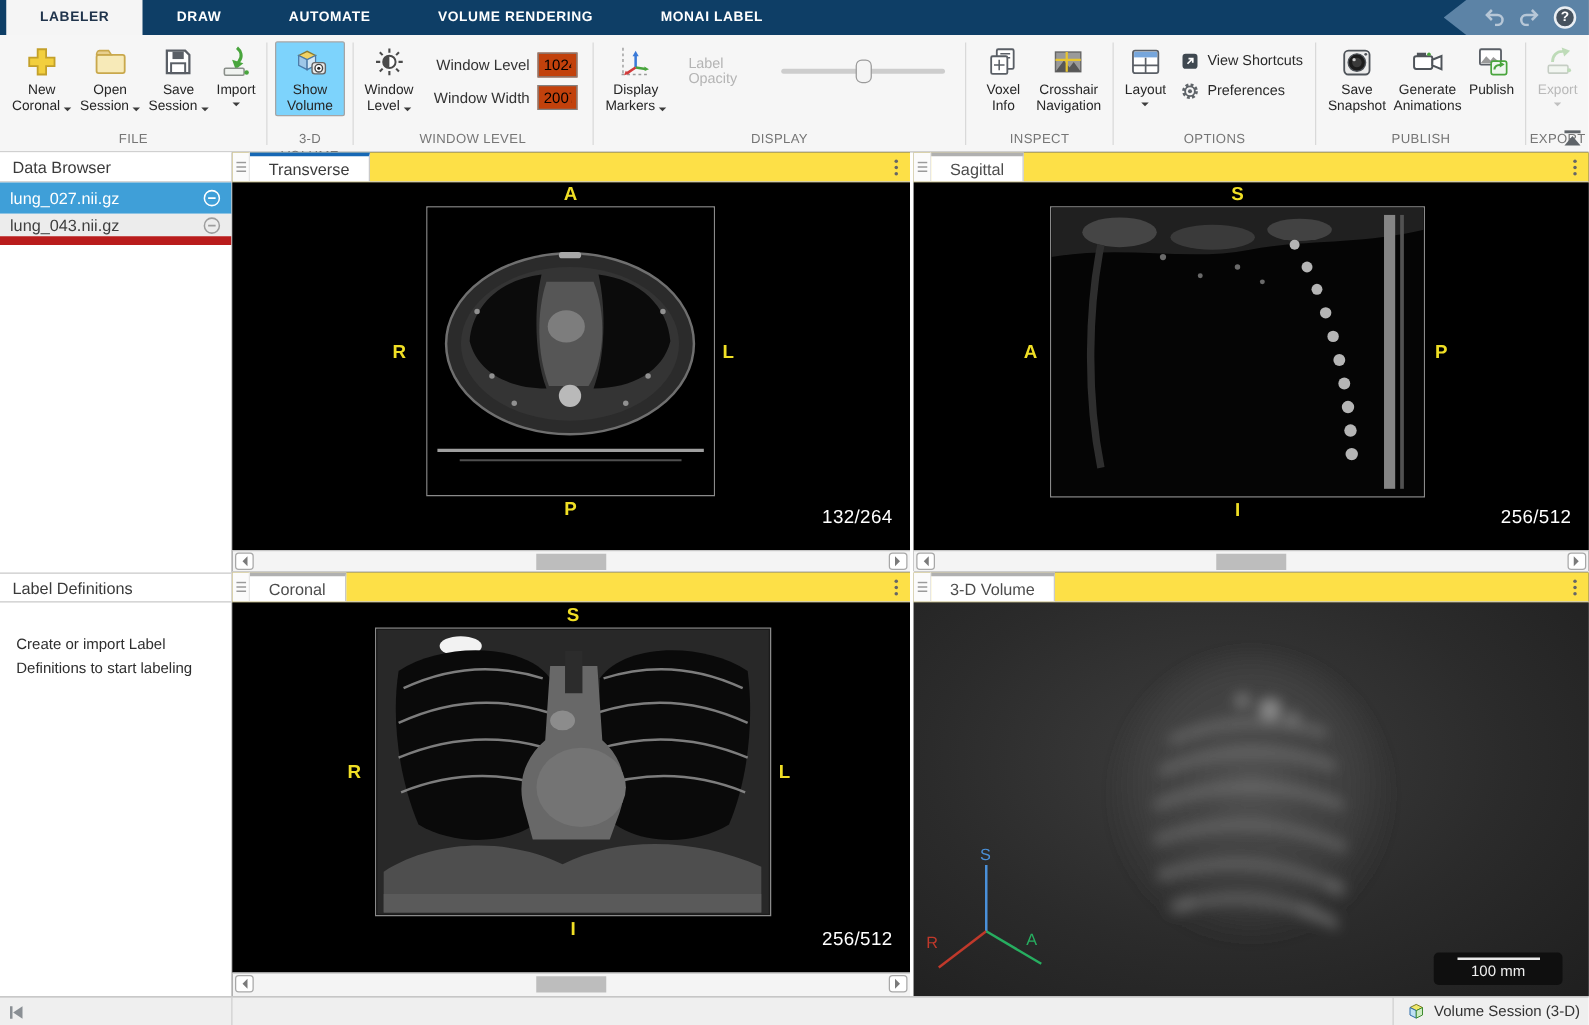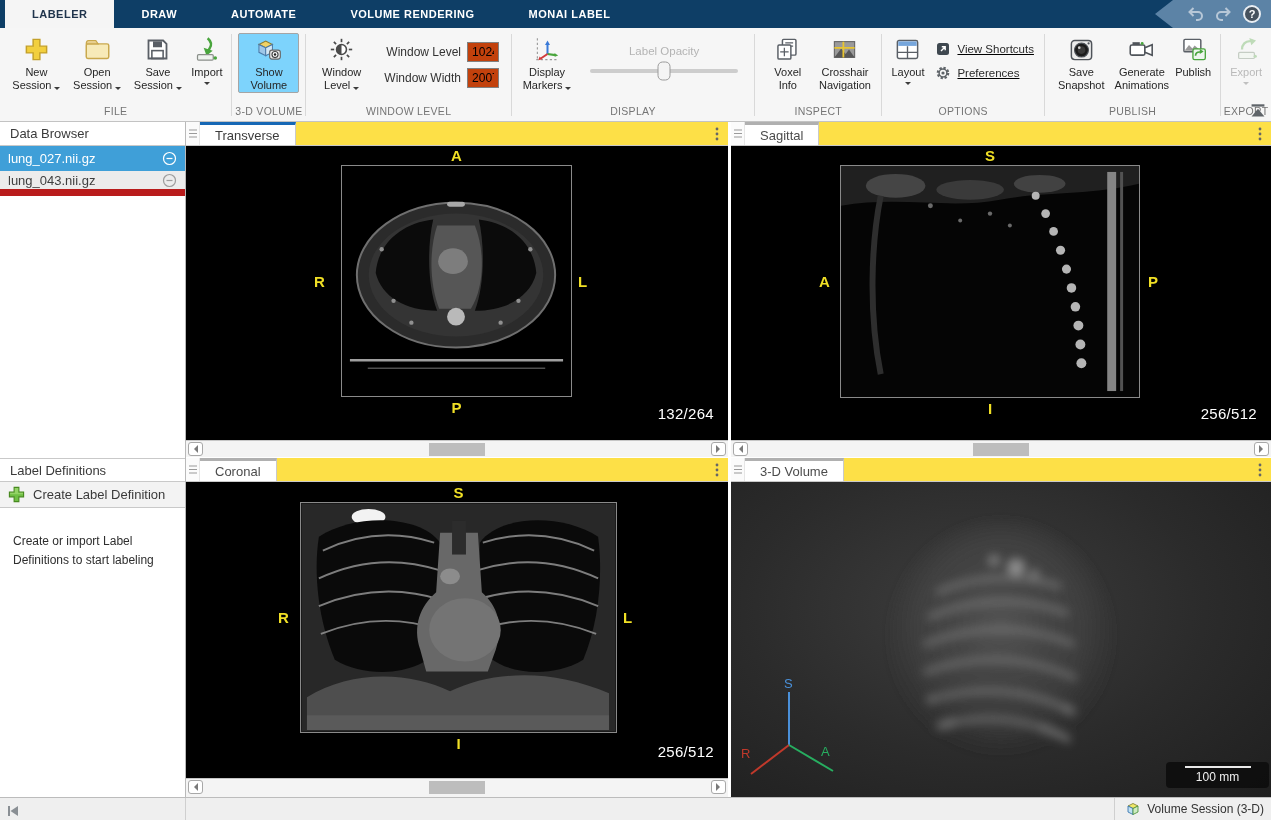--- a/index.html
+++ b/index.html
@@ -27,25 +27,25 @@
   .bigbtn.narrow .txt { max-width:44px; }
   .bigbtn.pressed { background:#7dd3fc; border-color:#a5a5a5; }
   .bigbtn.disabled { color:#b9b9b9; }
   .dd { display:inline-block; width:0; height:0; border:3.5px solid transparent; border-top-color:#3c3c3c; margin:0 0 -4px 3px; }
   .dd.block { display:block; margin:3px auto 0; }
   .dd.light { border-top-color:#c0c0c0; }
   .fieldcol { display:flex; flex-direction:column; gap:6px; padding:9px 6px 0 8px; }
   .fieldrow { display:flex; align-items:center; gap:6px; font-size:12px; color:#333; }
   .fieldrow .flabel { width:82px; text-align:right; }
   .fieldrow input { width:32px; height:20px; border:1px solid #818181; background:#c2410c; font-size:12px; padding:0 4px; font-family:"Liberation Sans",sans-serif; }
-  .opacity-col { display:flex; flex-direction:column; align-items:center; gap:12px; padding:12px 10px 0 14px; }
+  .opacity-col { display:flex; flex-direction:row; align-items:center; gap:12px; padding:12px 10px 0 14px; }
   .opacity-label { font-size:11.5px; color:#b4b4b4; }
   .slider-track { width:148px; height:4px; background:#cdcdcd; border-radius:2px; position:relative; }
   .slider-thumb { position:absolute; left:50%; top:50%; transform:translate(-50%,-50%); width:13px; height:19px; background:#f4f4f4; border:1px solid #9a9a9a; border-radius:5px; }
-  .optcol { display:flex; flex-direction:column; gap:8px; padding:8px 4px 0 8px;text-decoration:underline; }
+  .optcol { display:flex; flex-direction:column; gap:8px; padding:8px 4px 0 8px; }
   .smallbtn { display:flex; align-items:center; gap:6px; font-size:11.5px; color:#2a2a2a; white-space:nowrap; }
   .smallbtn .sic { width:16px; height:16px; flex:none; }
   #ribbon-collapse { position:absolute; right:4px; bottom:4px; width:18px; height:14px; }
 
   
   #sidebar { position:absolute; left:0; top:122px; width:186px; height:675px; background:#fff; border-right:1px solid #b9b9b9; }
   .sb-header { height:24px; line-height:23px; padding-left:10px; font-size:13px; color:#3a3a3a; background:#fff; border-bottom:1px solid #c9c9c9; }
   .db-row { height:25px; display:flex; align-items:center; padding:0 8px 0 8px; font-size:13px; }
   .db-row .rowlabel { flex:1; }
   .db-row.selected { background:#3f9fd8; color:#fff; }
@@ -73,21 +73,21 @@
   .hs-left { left:2px; } .hs-right { right:2px; }
   .hs-thumb { position:absolute; top:2px; height:13px; width:56px; left:calc(50% - 28px); background:#bdbdbd; }
   .tri { width:0; height:0; border:4px solid transparent; }
   .tri.l { border-right-color:#7a7a7a; margin-right:3px; }
   .tri.r { border-left-color:#7a7a7a; margin-left:3px; }
 
   
   #vp3d { background:radial-gradient(ellipse at 45% 40%, #3d3d3d 0%, #2b2b2b 55%, #1f1f1f 100%); }
   #axes3d { position:absolute; left:10px; bottom:16px; width:110px; height:105px; }
   .axis-lab { position:absolute; font-size:13px; font-weight:400; }
-  #scalebar { position:absolute; right:2px; bottom:9px; width:103px; height:26px; background:rgba(12,12,12,.85); border-radius:4px; display:flex; flex-direction:column; align-items:center; justify-content:center; gap:2px; }
+  #scalebar { position:absolute; right:21px; bottom:9px; width:103px; height:26px; background:rgba(12,12,12,.85); border-radius:4px; display:flex; flex-direction:column; align-items:center; justify-content:center; gap:2px; }
   #scalebar .bar { width:66px; height:2px; background:#e8e8e8; }
   #scalebar .txt { color:#f0f0f0; font-size:12px; }
 
   
   #statusbar { position:absolute; left:0; top:797px; width:1271px; height:23px; background:#efefef; border-top:1px solid #bcbcbc; display:flex; align-items:center; }
   #statusbar .sdiv { width:1px; height:100%; background:#cfcfcf; }
   #status-right { margin-left:auto; height:100%; display:flex; align-items:center; gap:6px; padding:0 7px 0 10px; border-left:1px solid #cfcfcf; font-size:12px; color:#333; }
 </style>
 </head>
 <body>
@@ -122,21 +122,21 @@
 </div>
 
 <div id="ribbon">
 
   <div class="rsec">
     <div class="rsec-content">
       <div class="bigbtn">
         <span class="ic"><svg viewBox="0 0 24 24">
               <path d="M9 3h6v6h6v6h-6v6H9v-6H3V9h6z" fill="#f2cf3e" stroke="#c3a02a" stroke-width="1.3"></path>
             </svg></span>
-        <div class="txt"><span>New Session</span><span class="dd"></span></div>
+        <div class="txt"><span>New Coronal</span><span class="dd"></span></div>
       </div>
       <div class="bigbtn">
         <span class="ic"><svg viewBox="0 0 24 24">
               <rect x="2" y="7" width="20" height="13" rx="1.5" fill="#f7eab8" stroke="#c9a84c" stroke-width="1.3"></rect>
               <path d="M2 7c0-1.2.6-3 2-3h6.5l2 3z" fill="#e8cf8e" stroke="#c9a84c" stroke-width="1.1"></path>
             </svg></span>
         <div class="txt"><span>Open Session</span><span class="dd"></span></div>
       </div>
       <div class="bigbtn">
         <span class="ic"><svg viewBox="0 0 24 24">
@@ -374,27 +374,20 @@
   <div class="db-row normal">
     <span class="rowlabel">lung_043.nii.gz</span>
     <span class="minus-ic"><svg viewBox="0 0 16 16">
           <circle cx="8" cy="8" r="6.4" fill="none" stroke="#9d9d9d" stroke-width="1.3"></circle>
           <line x1="4.8" y1="8" x2="11.2" y2="8" stroke="#9d9d9d" stroke-width="1.3"></line>
         </svg></span>
   </div>
 
   <div id="label-defs">
     <div class="sb-header" style="border-top:1px solid #c9c9c9;">Label Definitions</div>
-    <div class="ld-create">
-      <span class="plus16"><svg viewBox="0 0 18 18">
-            <path d="M6.5 1.5h5v5h5v5h-5v5h-5v-5h-5v-5h5z" fill="#6fbf44" stroke="#47891f" stroke-width="1.2"></path>
-            <path d="M7.2 2.2h3.6v5h5v1.6H2.2V7.2h5z" fill="#93d366"></path>
-          </svg></span>
-      <span>Create Label Definition</span>
-    </div>
     <div class="ld-helper">Create or import Label Definitions to start labeling</div>
   </div>
 </div>
 
 <div class="pane" style="left:186px; top:122px; width:542px;">
   <div class="pane-header">
     <span class="grip">
         <svg width="8" height="9" viewBox="0 0 8 9">
           <path d="M0 1h8M0 4.5h8M0 8h8" stroke="#9a9a9a" stroke-width="1.2"></path>
         </svg>

